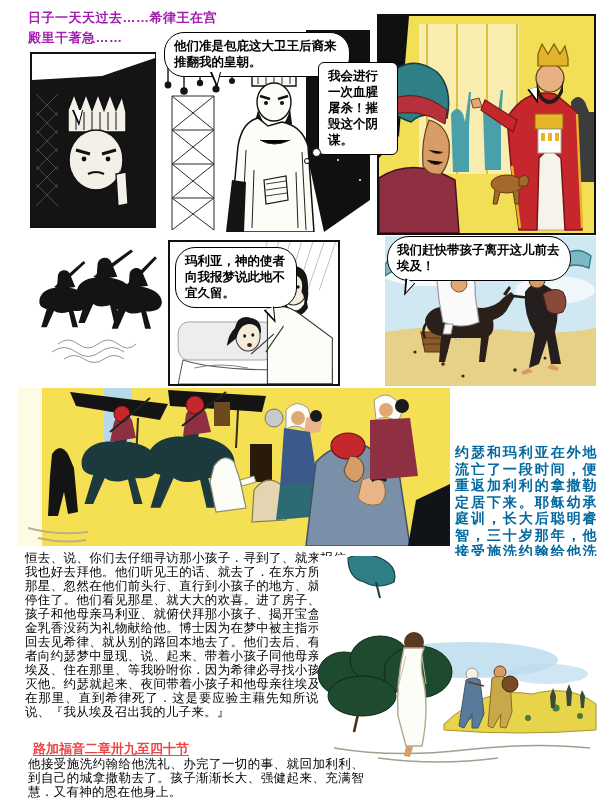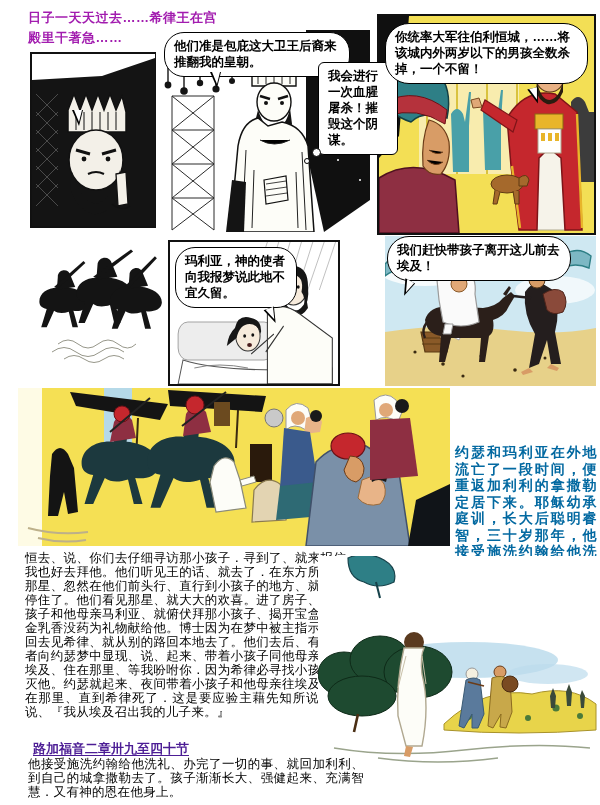--- a/index.html
+++ b/index.html
@@ -40,21 +40,21 @@
   }
   .thought-dot {
     position:absolute; background:#fff; border:1.2px solid #000;
     border-radius:50%; z-index:6;
   }
   .body-text {
     position:absolute; color:#000; font-size:12.5px; line-height:14px;
     letter-spacing:0.3px; text-align:justify;
   }
   .ref-heading {
-    position:absolute; color:#4c1d95; font-size:13px; font-weight:700;
+    position:absolute; color:#ef4444; font-size:13px; font-weight:700;
     text-decoration: underline; text-underline-offset: 2px;
   }
   .side-caption {
     position:absolute; color:#0369a1; font-size:14px; line-height:16.5px;
     font-weight:600; letter-spacing:0.4px; text-align:justify;
   }
 </style>
 </head>
 <body>
 
@@ -190,21 +190,20 @@
       </g>
 
       <path d="M0,162 Q34,140 76,164 L80,217 L0,217 Z" fill="#8e2f42" stroke="#4f1020" stroke-width="1.5"></path>
       <path d="M8,62 Q30,36 58,56 Q74,72 68,102 Q44,94 32,106 Q8,98 4,80 Z" fill="#2e7f86" stroke="#143f42" stroke-width="1.5"></path>
       <path d="M6,86 Q38,70 68,94 L66,108 Q38,90 8,100 Z" fill="#b5323c" stroke="#6b1016" stroke-width="1"></path>
       <path d="M50,104 Q66,108 70,126 Q72,146 62,158 Q50,160 44,150 Q42,124 50,104 Z" fill="#d89c66" stroke="#6b3b17" stroke-width="1.2"></path>
       <g stroke="#6b3b17" stroke-width="1">
           <path d="M50,134 Q58,140 64,136 M48,144 Q56,152 64,146"></path>
         </g>
     </svg>
-    <div class="bubble" style="left:6px; top:7px; width:203px; border-radius:24px; font-size:12.5px;">你统率大军往伯利恒城，……将该城内外两岁以下的男孩全数杀掉，一个不留！</div>
     <div class="bubble-tail tail-down" style="left:150px; top:72px; transform:rotate(-14deg);"></div>
   </div>
 
   <div class="panel" style="left:30px; top:240px; width:132px; height:125px;">
     <svg viewBox="0 0 132 125" preserveAspectRatio="none">
       <rect width="132" height="125" fill="#fff"></rect>
       <g stroke="#97978a" stroke-width="1" fill="none">
         <path d="M28,104 q10,-8 20,0 q10,8 20,0 q10,-8 20,0 q10,8 18,0"></path>
         <path d="M22,112 q12,-9 24,0 q12,9 24,0 q12,-9 24,0"></path>
         <path d="M34,119 q10,-7 20,0 q10,7 20,0 q10,-7 20,0"></path>

